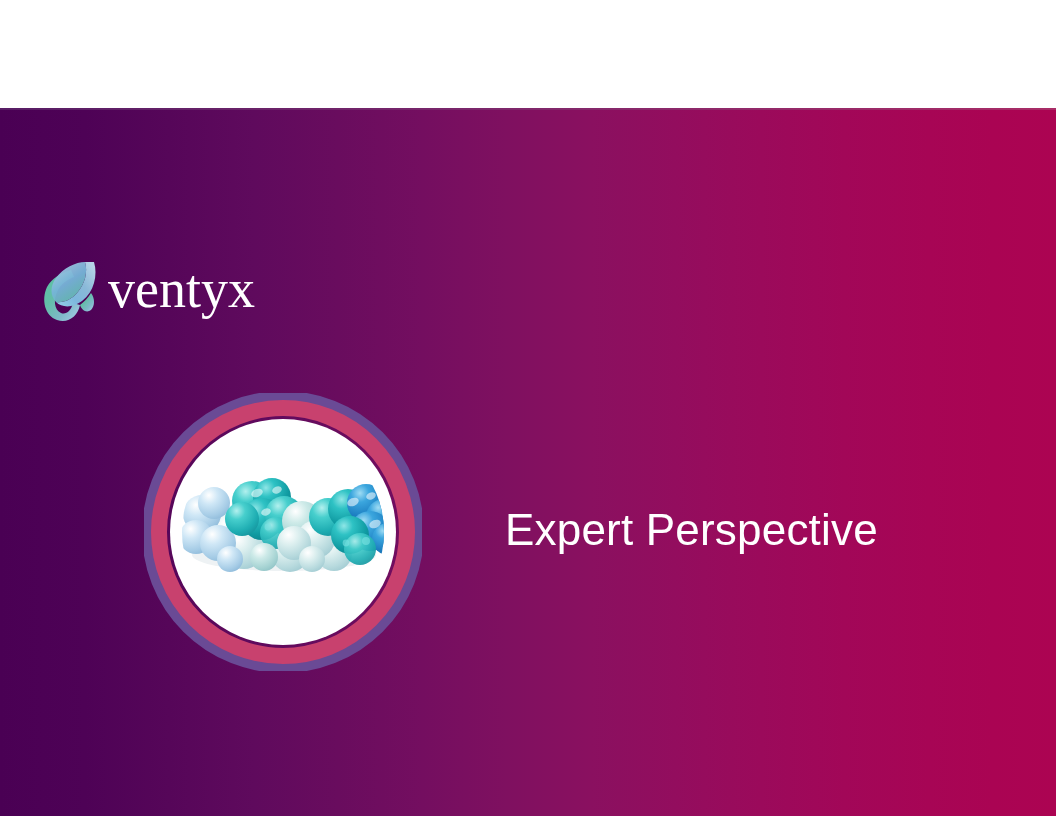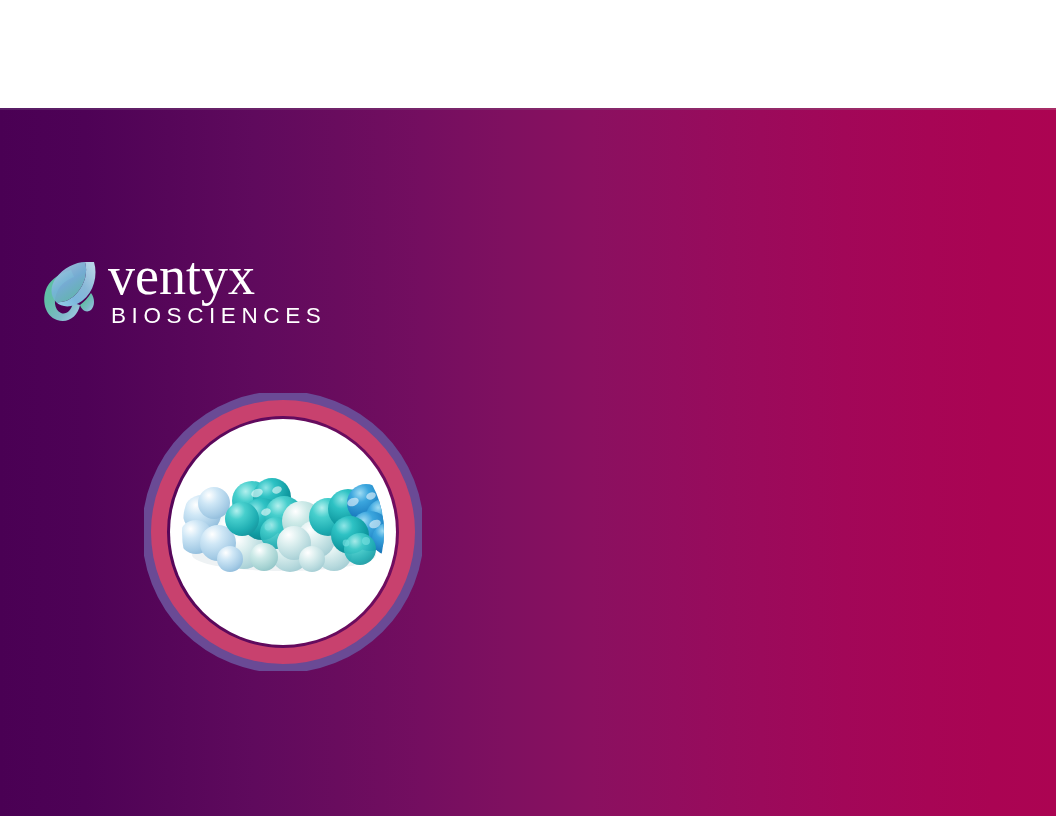--- a/index.html
+++ b/index.html
@@ -292,21 +292,20 @@
 
           <path d="M56 9 C60 22 56 39 44 48 C35 55 24 55 18 49 C25 50 33 47 39 40 C47 31 50 19 47 9 Z" fill="url(#ribA)"></path>
 
           <path d="M47 9 C50 19 47 31 39 40 C33 47 25 50 18 49 C12 43 12 33 18 25 C25 15 38 9 47 9 Z" fill="url(#ribC)" opacity="0.95"></path>
 
           <path d="M42 52 C44 58 49 60 53 57 C57 53 57 45 53 40 C50 45 46 49 42 52 Z" fill="url(#ribB)"></path>
         </svg>
       </div>
       <div class="logo-words">
         <div class="logo-wordmark">ventyx</div>
-        <div class="logo-sub">BIOSCIENCES</div>
       </div>
     </div>
 
     <div class="badge">
       <svg viewBox="0 0 278 278" width="278" height="278" xmlns="http://www.w3.org/2000/svg">
         <defs>
 
           <radialGradient id="sphTealD" cx="0.34" cy="0.26" r="0.85">
             <stop offset="0" stop-color="#8fe6e6"></stop>
             <stop offset="0.28" stop-color="#2ec2c4"></stop>
@@ -408,17 +407,18 @@
           </g>
           <g fill="#7de3e3" opacity="0.6">
             <circle cx="222" cy="148" r="4"></circle>
             <circle cx="202" cy="150" r="3.4"></circle>
             <circle cx="124" cy="134" r="3.4"></circle>
           </g>
         </g>
       </svg>
     </div>
 
+    <div class="headline">Expert Perspective</div>
 
     <div class="slide-bottom-rule"></div>
   </div>
 
 </div>
 
 </body></html>

